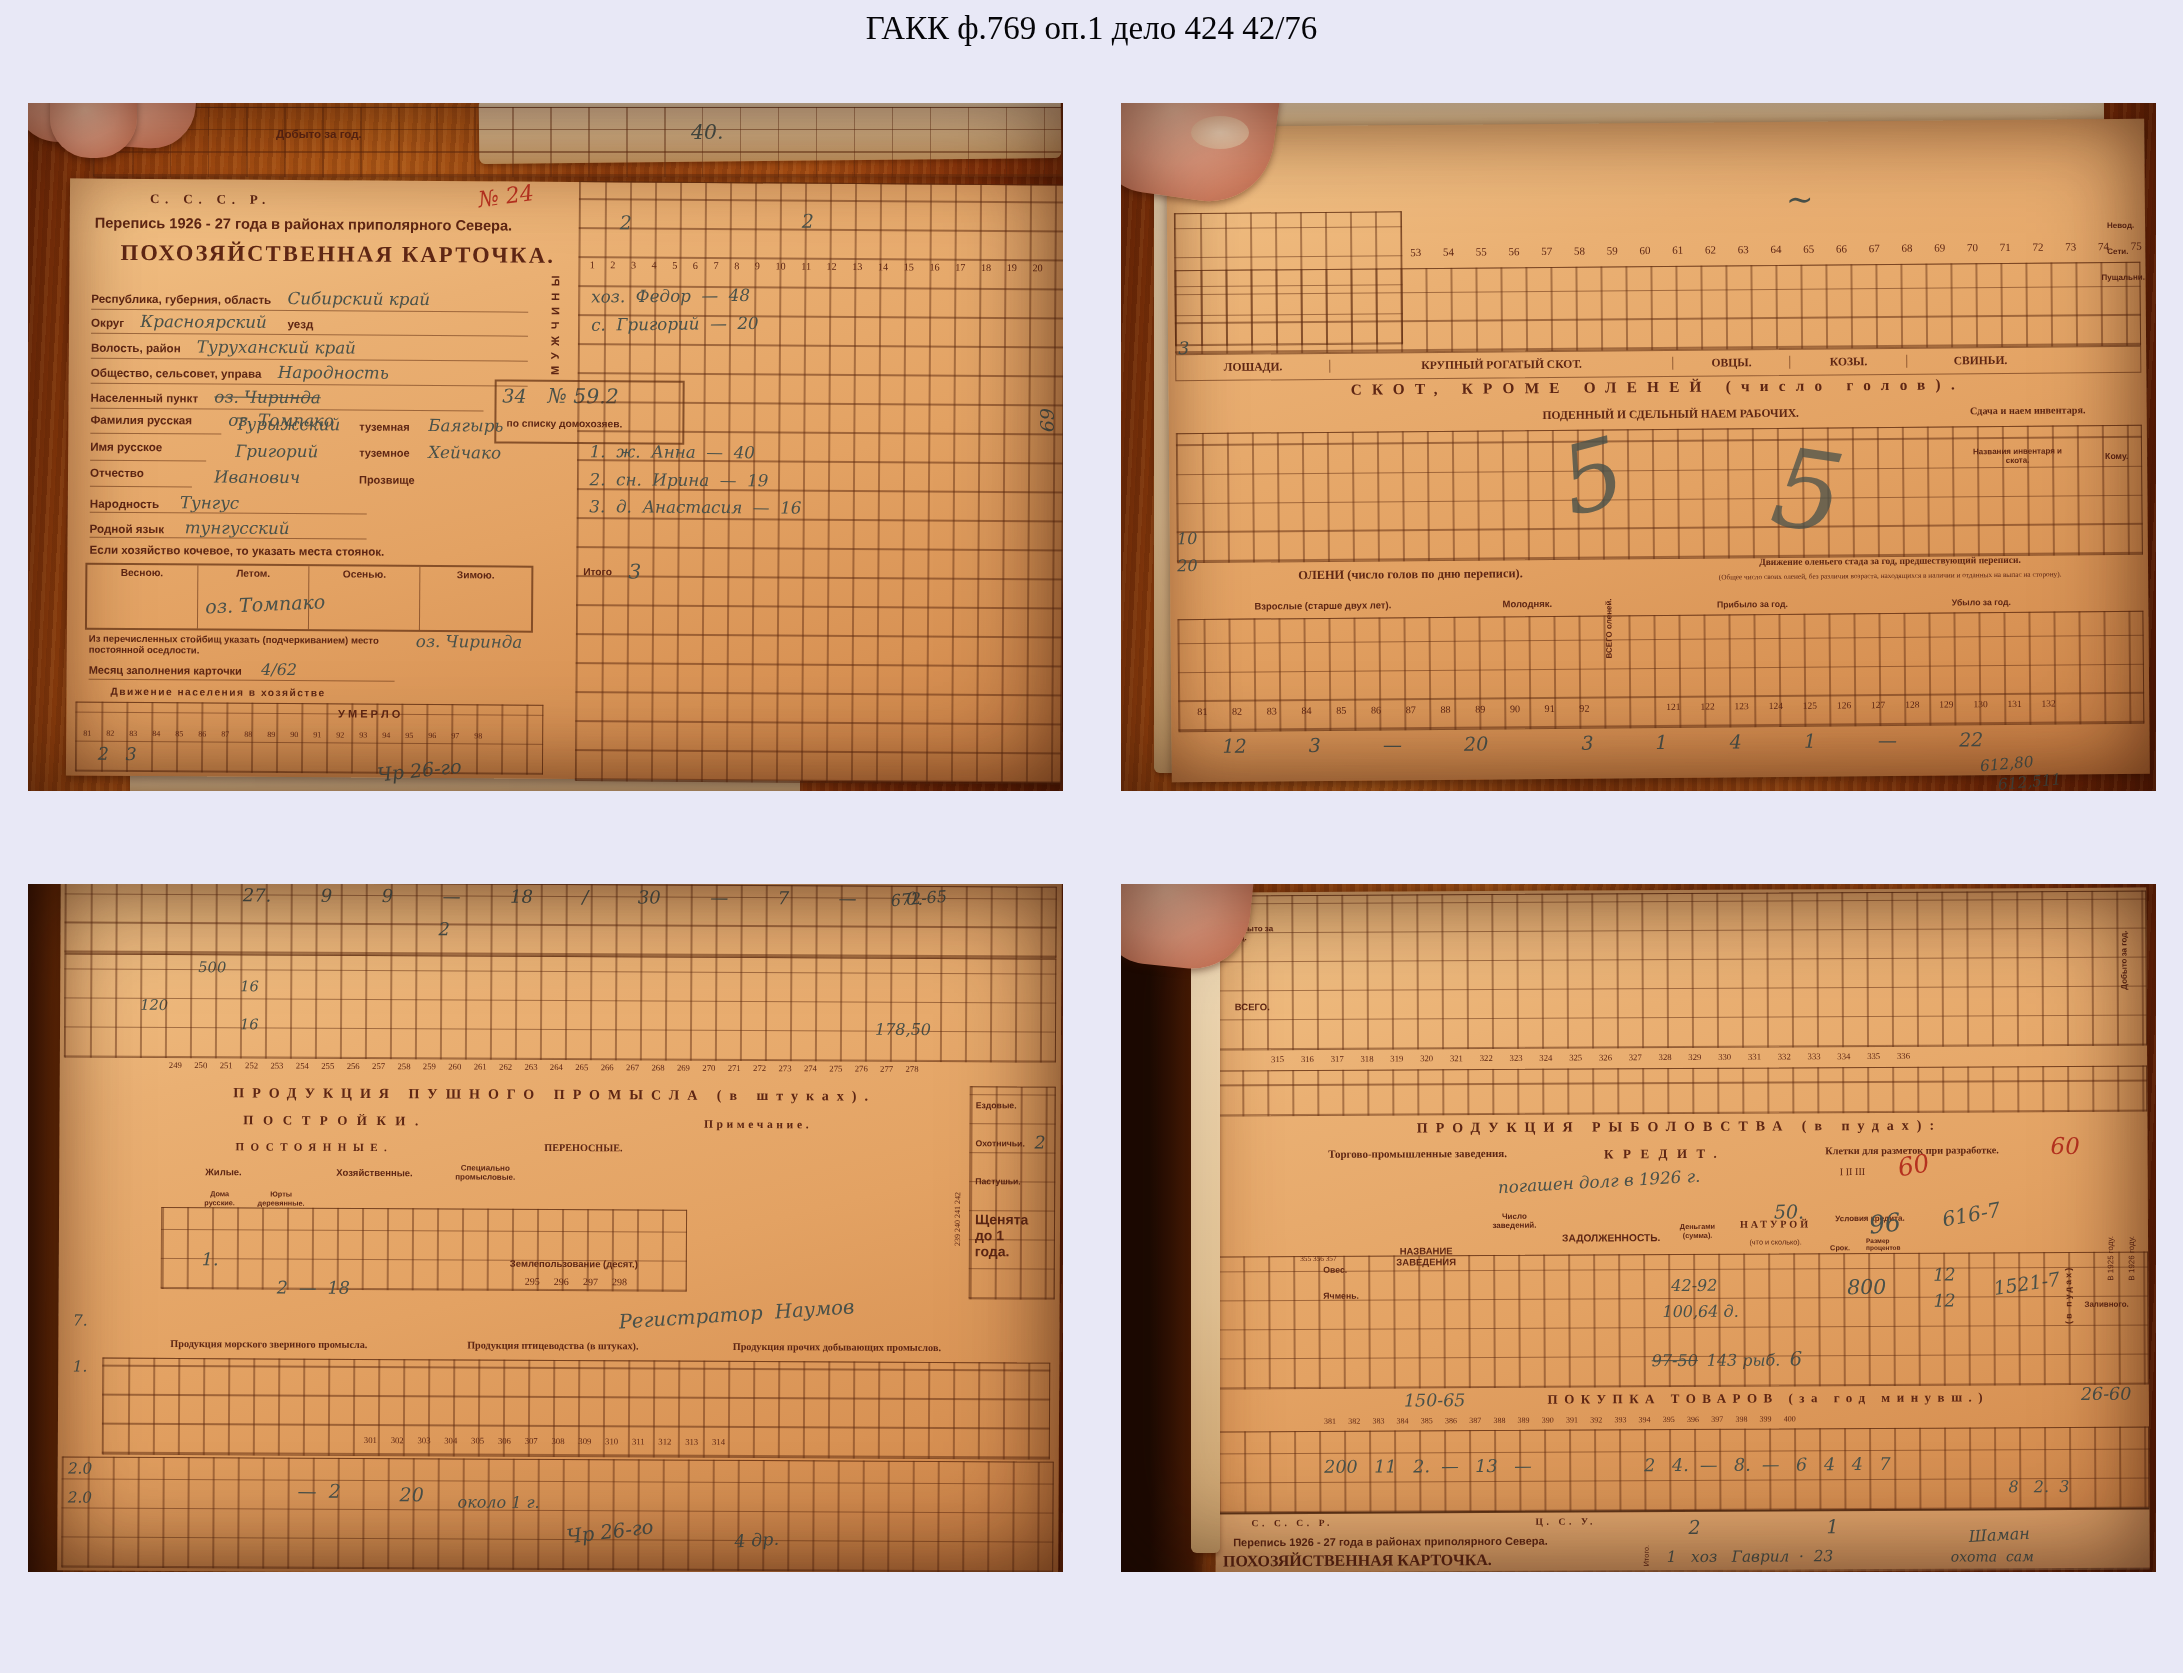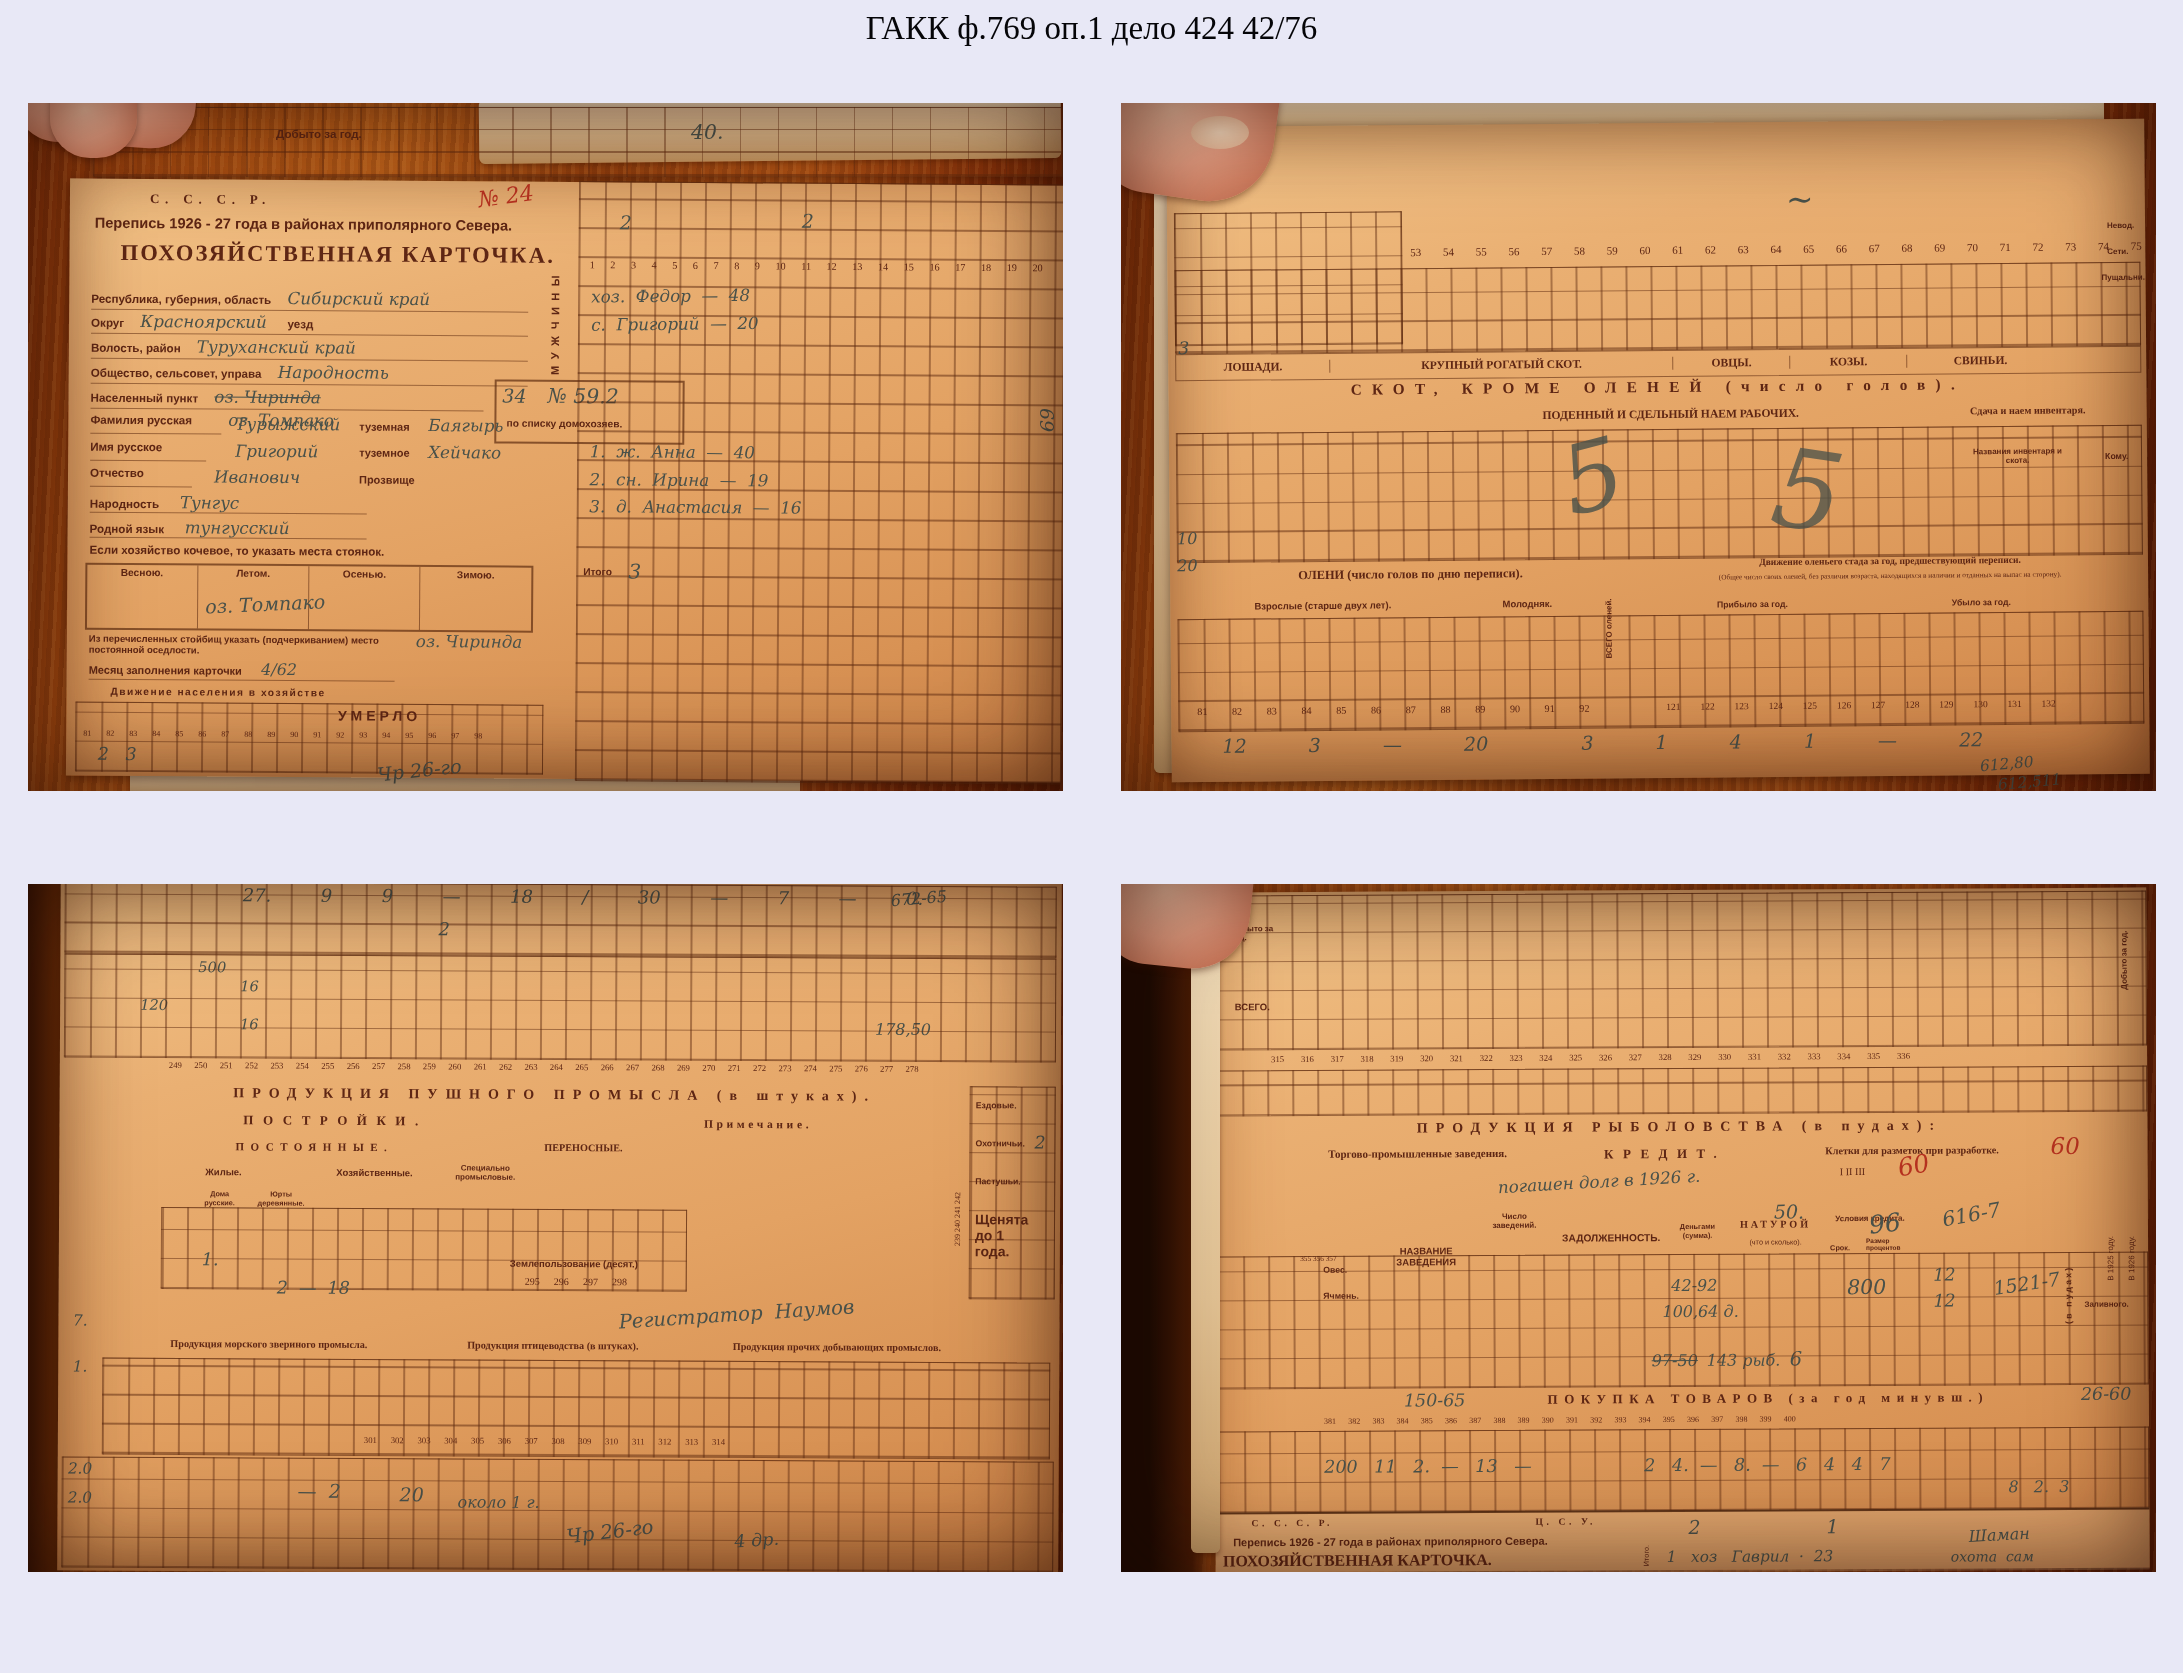--- a/index.html
+++ b/index.html
@@ -111,21 +111,21 @@
     </div>
     <span class="abs hand" style="left:138px;top:413px;font-size:19px;transform:rotate(-3deg);">оз. Томпако</span>
     <span class="abs lbl" style="left:22px;top:454px;width:320px;font-size:9.5px;">Из перечисленных стойбищ указать (подчеркиванием) место постоянной оседлости.</span>
     <span class="abs hand" style="left:349px;top:450px;font-size:16.7px;">оз. Чиринда</span>
     <div class="frow" style="left:22px;top:480px;width:306px;height:20.4px;">
       <span class="lbl" style="font-size:11px;">Месяц заполнения карточки</span>
       <span class="hand" style="font-size:16px;margin-left:16px;">4/62</span>
     </div>
     <span class="abs lbl" style="left:44px;top:507px;font-size:10.2px;letter-spacing:1.5px;">Движение населения в хозяйстве</span>
     <div class="abs gB" style="left:8.7px;top:523px;width:466px;height:68px;">
-      <span class="abs lbl" style="left:262px;top:2.9px;font-size:14px;">У М Е Р Л О</span>
+      <span class="abs lbl" style="left:262px;top:2.9px;font-size:11px;">У М Е Р Л О</span>
       <span class="abs cn" style="left:7.3px;top:26px;font-size:8px;word-spacing:13px;">81 82 83 84 85 86 87 88 89 90 91 92 93 94 95 96 97 98</span>
       <span class="abs hand" style="left:22px;top:41px;font-size:17.5px;">2   3</span>
     </div>
 
     <span class="abs lbl vert" style="left:480px;top:87px;font-size:11px;letter-spacing:6.5px;">МУЖЧИНЫ</span>
     <div class="abs gB" style="left:509px;top:-1.5px;width:484px;height:598px;">
       <span class="abs hand" style="left:40px;top:29px;font-size:19px;">2</span>
       <span class="abs hand" style="left:222px;top:26px;font-size:19px;">2</span>
       <span class="abs cn" style="left:10.2px;top:77px;font-size:10.2px;word-spacing:13px;">1 2 3 4 5 6 7 8 9 10 11 12 13 14 15 16 17 18 19 20</span>
       <span class="abs hand" style="left:11.6px;top:103px;font-size:16.7px;transform:rotate(-1deg);">хоз.  Федор  —  48</span>

